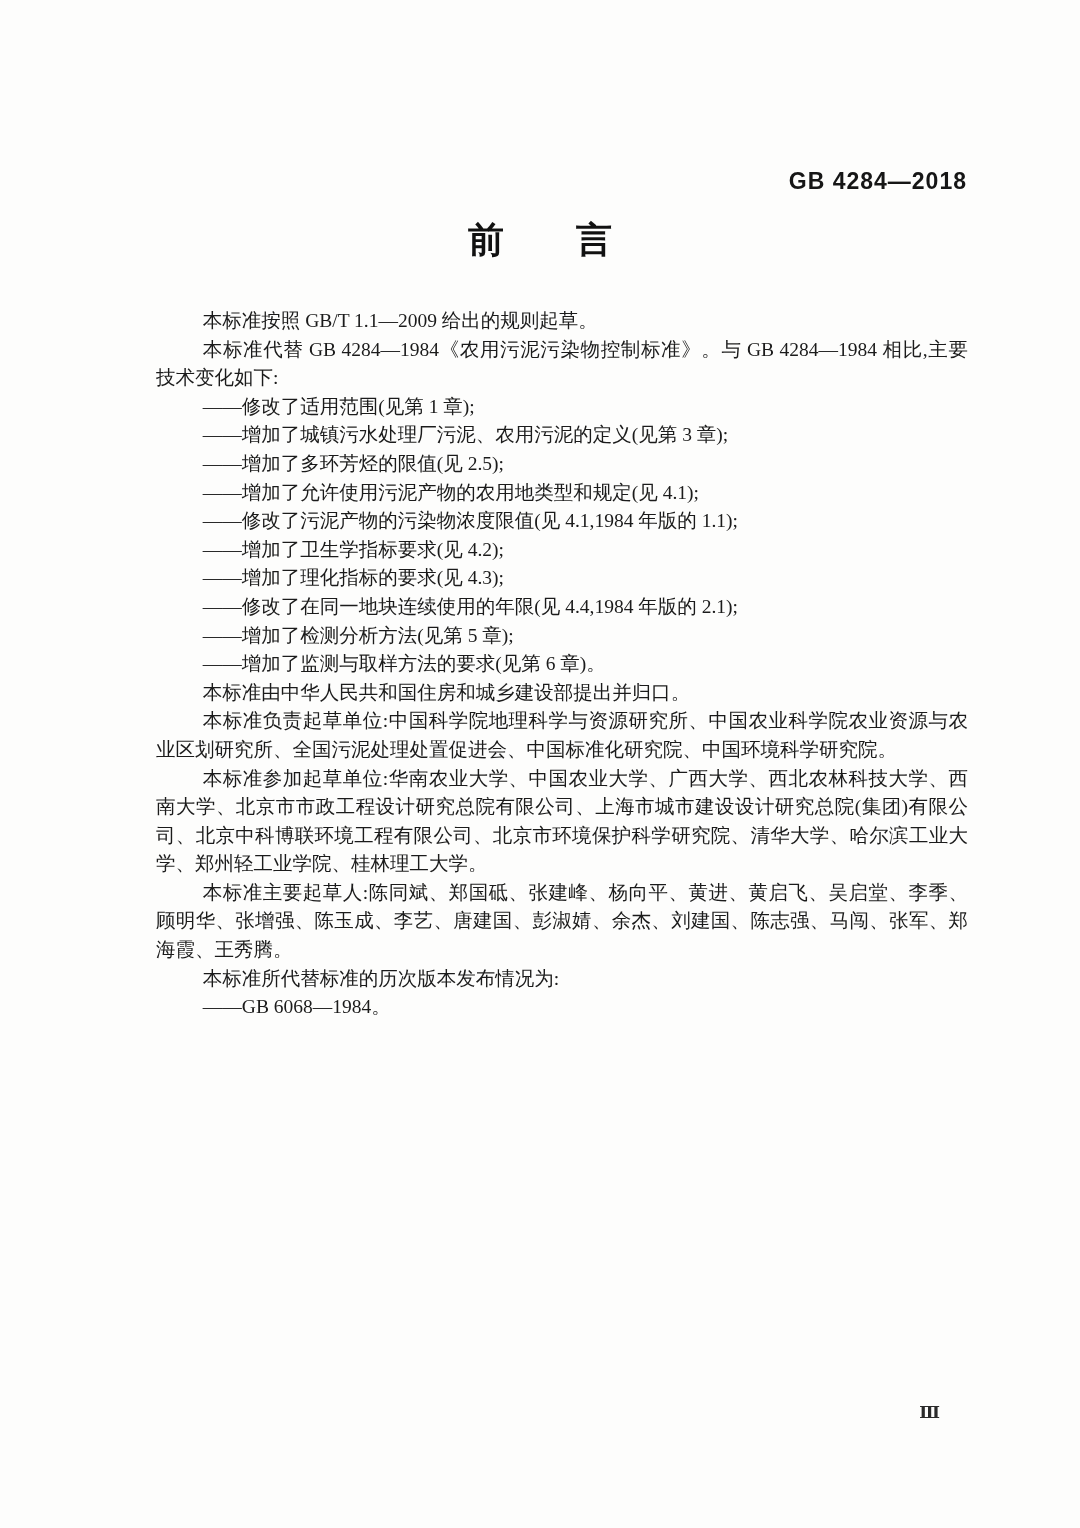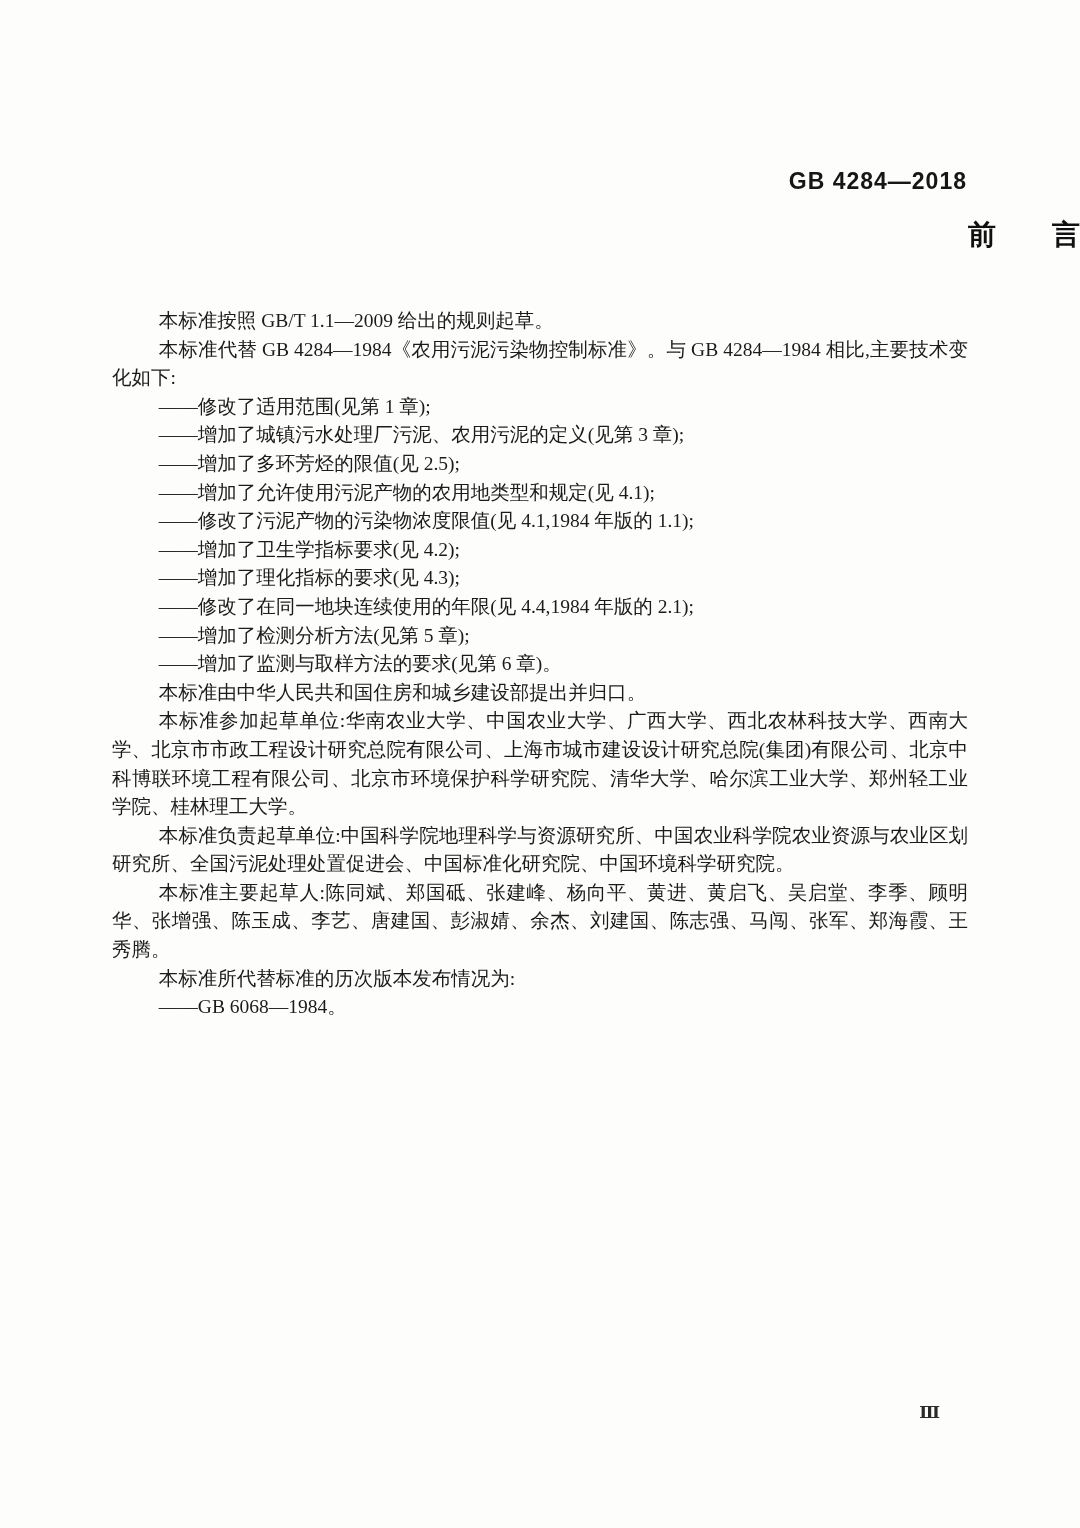--- a/index.html
+++ b/index.html
@@ -23,37 +23,38 @@
     font-weight: bold;
     font-size: 23px;
     letter-spacing: 1px;
     color: #161616;
     margin-top: 40px;
   }
   .doc-title {
     position: absolute;
     top: 216px;
     left: 0; right: 0;
-    text-align: right;
+    text-align: center;
     font-family: "Liberation Sans", "DejaVu Sans", sans-serif;
     font-weight: bold;
-    font-size: 28px;
+    font-size: 36px;
     color: #111;
   }
   .doc-body {
     position: absolute;
     top: 307px;
     left: 112px;
     width: 856px;
   }
   .para {
     font-size: 19.5px;
     line-height: 28.6px;
     text-align: justify;
     color: #1b1b1b;
+    margin-left: 44px;
   }
   .para.indent { text-indent: 2.4em; }
   .para.list   { text-indent: 2.4em; }
   .page-number {
     position: absolute;
     top: 1402px;
     right: 140px;
     font-size: 17px;
     font-weight: bold;
     color: #2a2a2a;
@@ -75,22 +76,22 @@
       <p class="para list">——增加了城镇污水处理厂污泥、农用污泥的定义(见第 3 章);</p>
       <p class="para list">——增加了多环芳烃的限值(见 2.5);</p>
       <p class="para list">——增加了允许使用污泥产物的农用地类型和规定(见 4.1);</p>
       <p class="para list">——修改了污泥产物的污染物浓度限值(见 4.1,1984 年版的 1.1);</p>
       <p class="para list">——增加了卫生学指标要求(见 4.2);</p>
       <p class="para list">——增加了理化指标的要求(见 4.3);</p>
       <p class="para list">——修改了在同一地块连续使用的年限(见 4.4,1984 年版的 2.1);</p>
       <p class="para list">——增加了检测分析方法(见第 5 章);</p>
       <p class="para list">——增加了监测与取样方法的要求(见第 6 章)。</p>
       <p class="para indent">本标准由中华人民共和国住房和城乡建设部提出并归口。</p>
+      <p class="para indent">本标准负责起草单位:中国科学院地理科学与资源研究所、中国农业科学院农业资源与农业区划研究所、全国污泥处理处置促进会、中国标准化研究院、中国环境科学研究院。</p>
       <p class="para indent">本标准参加起草单位:华南农业大学、中国农业大学、广西大学、西北农林科技大学、西南大学、北京市市政工程设计研究总院有限公司、上海市城市建设设计研究总院(集团)有限公司、北京中科博联环境工程有限公司、北京市环境保护科学研究院、清华大学、哈尔滨工业大学、郑州轻工业学院、桂林理工大学。</p>
-      <p class="para indent">本标准负责起草单位:中国科学院地理科学与资源研究所、中国农业科学院农业资源与农业区划研究所、全国污泥处理处置促进会、中国标准化研究院、中国环境科学研究院。</p>
       <p class="para indent">本标准主要起草人:陈同斌、郑国砥、张建峰、杨向平、黄进、黄启飞、吴启堂、李季、顾明华、张增强、陈玉成、李艺、唐建国、彭淑婧、余杰、刘建国、陈志强、马闯、张军、郑海霞、王秀腾。</p>
       <p class="para indent">本标准所代替标准的历次版本发布情况为:</p>
       <p class="para list">——GB 6068—1984。</p>
     </div>
 
   <div class="page-number">Ⅲ</div>
 
 </div>
 
 </body></html>

